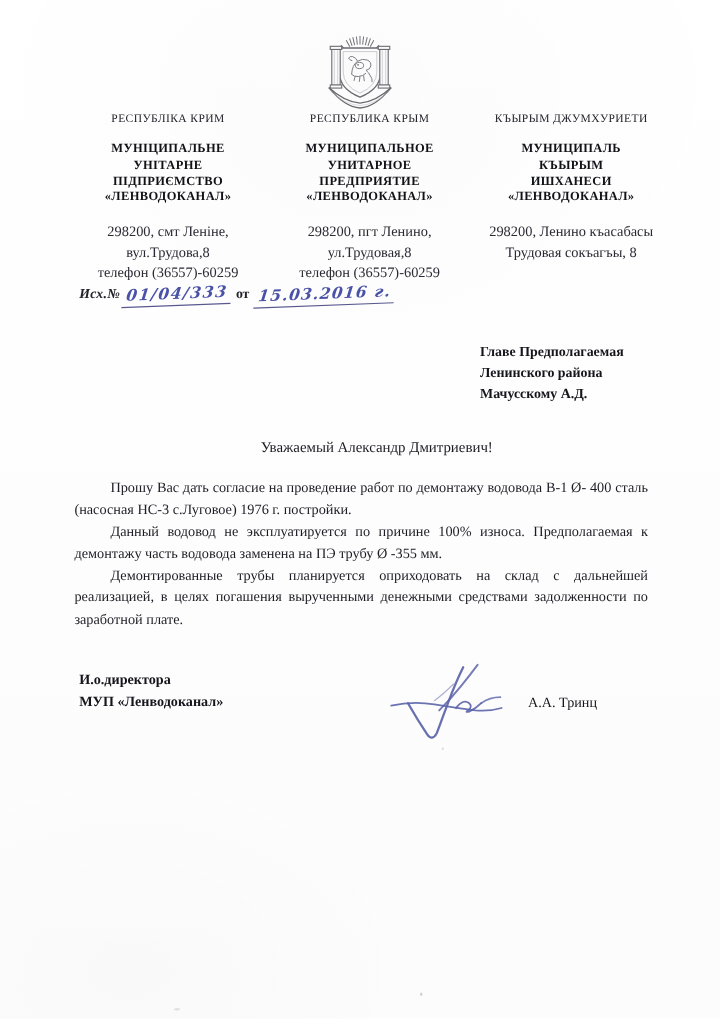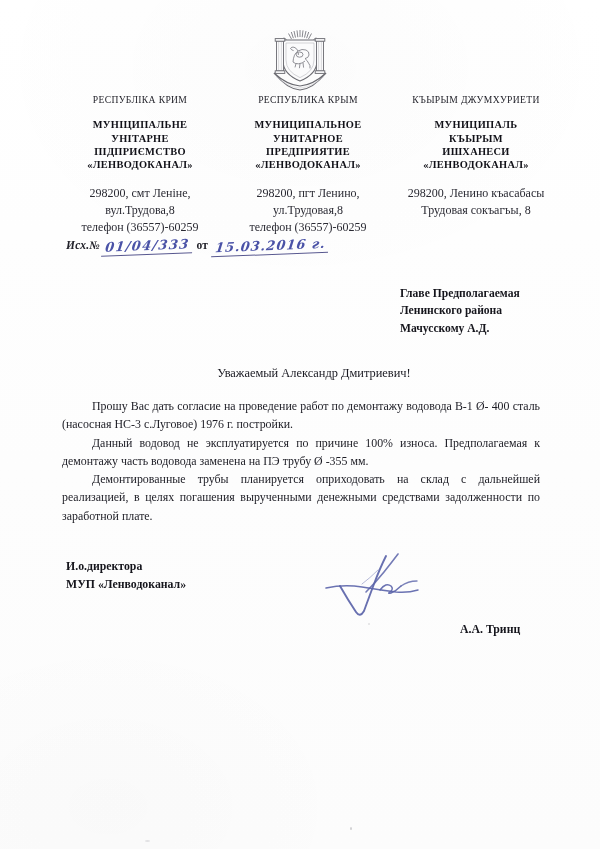--- a/index.html
+++ b/index.html
@@ -169,27 +169,26 @@
     top: 558px;
     font-size: 11.8px;
     font-weight: bold;
     line-height: 1.5;
     color: #15151c;
   }
   .sig-title div { white-space: nowrap; }
 
   .sig-name {
     position: absolute;
-    left: 460px;
+    left: 440px;
     top: 578px;
     font-size: 11.8px;
-    font-weight: bold;
+    font-weight: normal;
     color: #15151c;
     white-space: nowrap;
-    margin-top: 44px;
   }
 
   .sig-mark {
     position: absolute;
     left: 322px;
     top: 548px;
     width: 128px;
     height: 74px;
     opacity: 0.88;
   }

